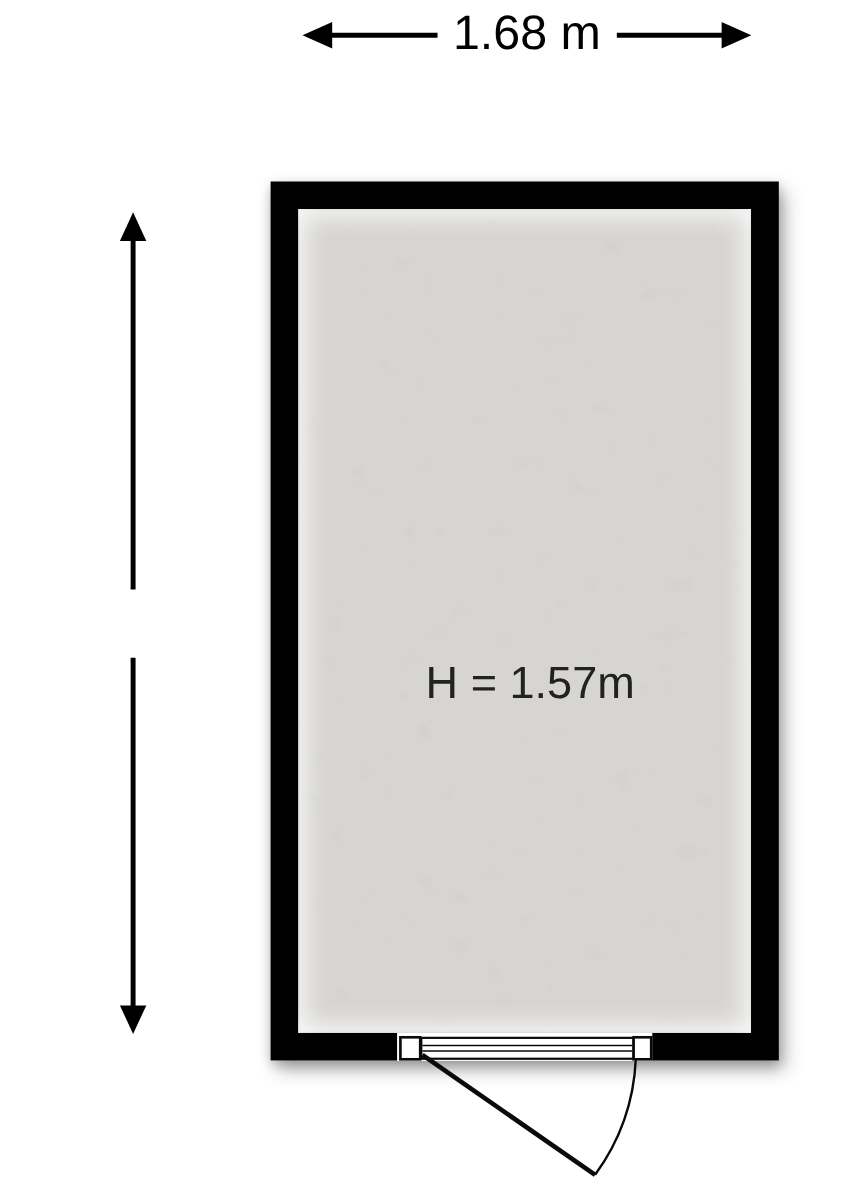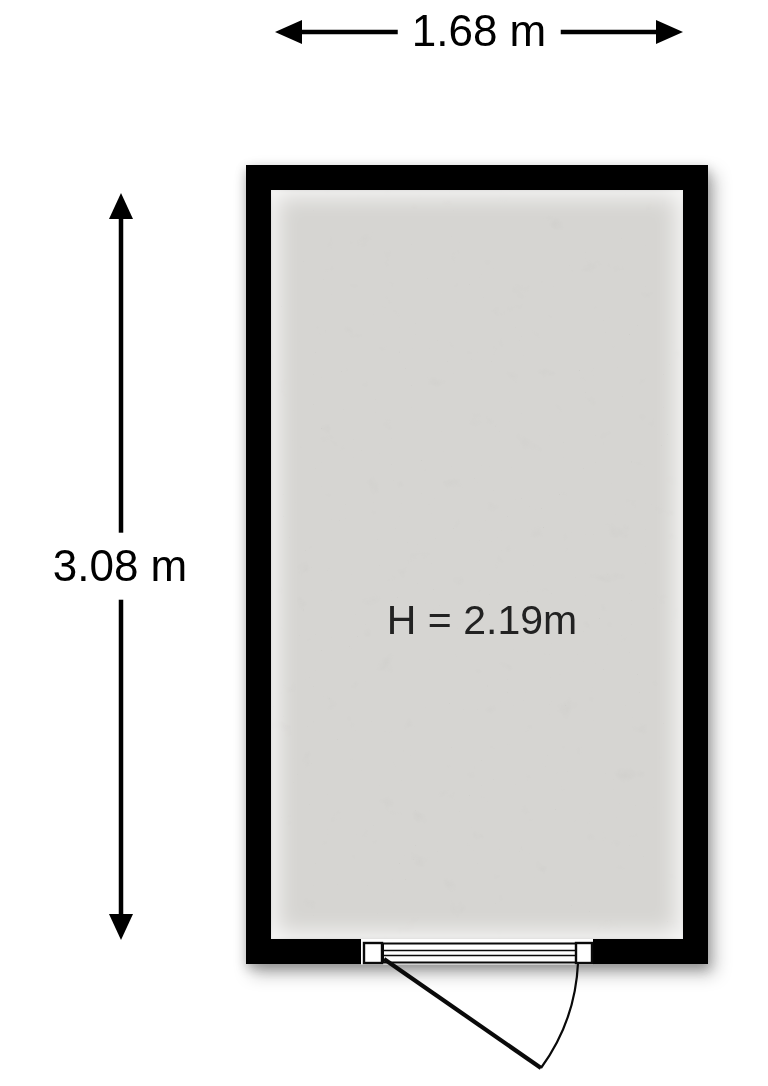--- a/index.html
+++ b/index.html
@@ -133,18 +133,17 @@
       <line class="stroke-door" x1="384" y1="955.5" x2="575" y2="955.5" stroke-width="1.4"></line>
       <rect class="stroke-door fill-white" x="364" y="943" width="18" height="20" stroke-width="2.4"></rect>
       <rect class="stroke-door fill-white" x="576" y="943" width="16" height="20" stroke-width="2.4"></rect>
       <line class="stroke-door" x1="384" y1="959" x2="541" y2="1068" stroke-width="4.2"></line>
       <path class="stroke-door" d="M 578 963 A 193 193 0 0 1 541 1068" fill="none" stroke-width="2.2"></path>
     </g>
   </svg>
 
   <div class="label dim-label dim-label-top">1.68 m</div>
 
-  <div class="label dim-label dim-label-left">3.08 m</div>
 
 
-  <div class="label room-height">H = 2.19m</div>
+  <div class="label room-height">H = 1.57m</div>
 
 </div>
 
 </body></html>

